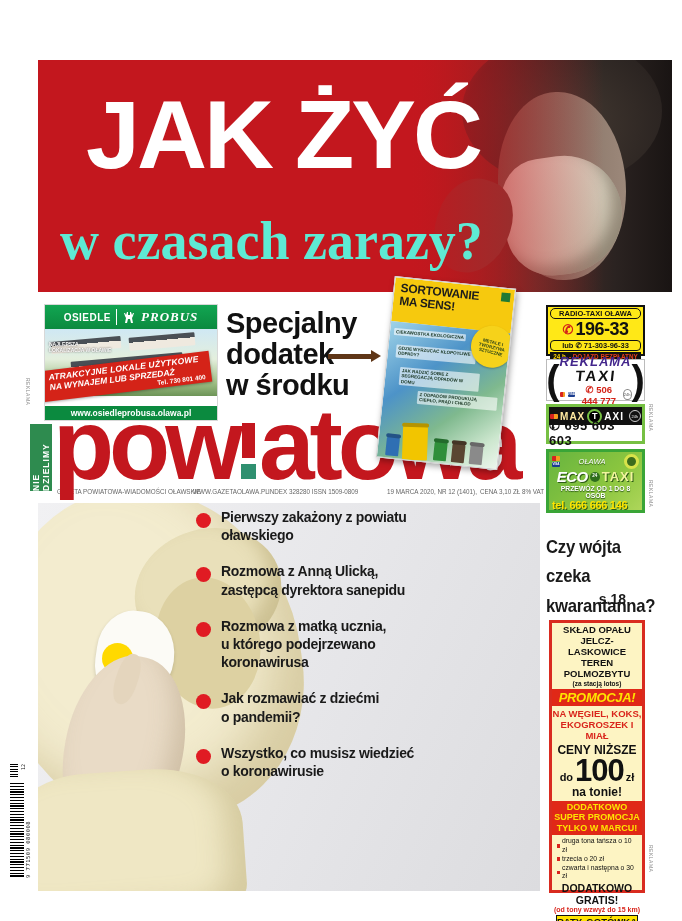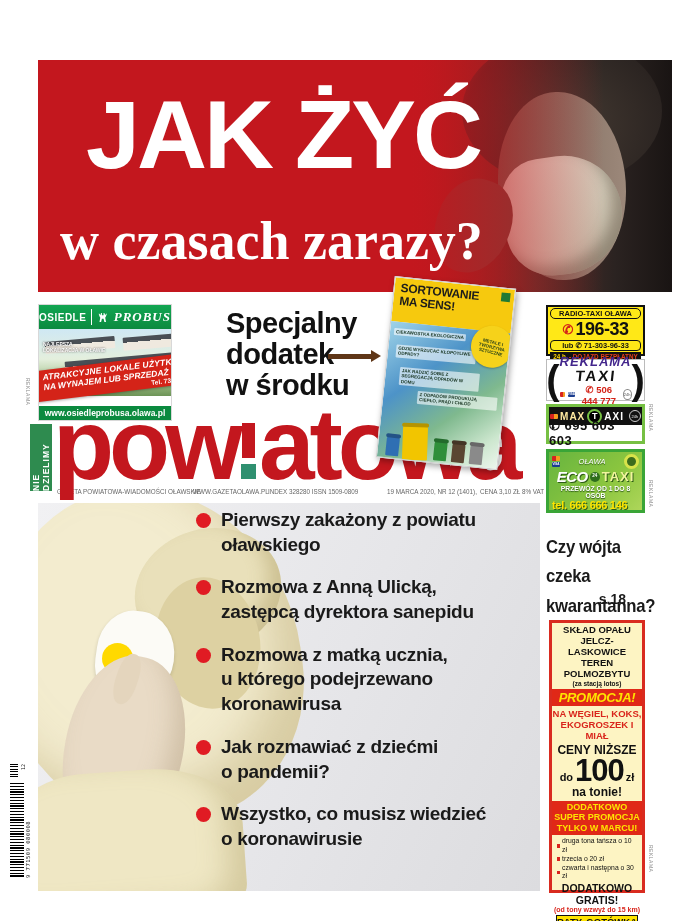--- a/index.html
+++ b/index.html
@@ -7,31 +7,31 @@
   #page {
     position:relative; width:682px; height:921px; background:#fff;
     font-family:"Liberation Sans", sans-serif; overflow:hidden; margin:0 auto;
   }
   .abs { position:absolute; }
   .prelines { white-space:pre-line; }
 
   
   #banner { left:38px; top:60px; width:634px; height:232px; background:#c3171e; overflow:hidden; }
   #banner-title { left:48px; top:26px; font-size:97px; font-weight:bold; color:#fff; letter-spacing:-3px; line-height:1; z-index:3; }
-  #banner-sub { left:22px; top:150px; font-size:54px; font-weight:bold; color:#ffffff; font-family:"Liberation Serif", serif; z-index:3; }
+  #banner-sub { left:22px; top:150px; font-size:54px; font-weight:bold; color:#5eead4; font-family:"Liberation Serif", serif; z-index:3; }
   .b-photo { right:0; top:0; width:262px; height:232px;
     background:linear-gradient(90deg,#c3171e 0%,#93221f 16%,#53312b 48%,#2b2321 78%,#191413 100%); }
   .b-hair { left:52px; top:-24px; width:200px; height:150px; background:radial-gradient(ellipse at 50% 60%,#463b33 0%,#2c2522 70%,rgba(25,20,19,0) 100%); border-radius:50%; }
   .b-face { left:88px; top:32px; width:128px; height:188px; background:linear-gradient(90deg,#6e5a4e,#9c887a); border-radius:46% 54% 48% 52%; }
   .b-mask { left:94px; top:96px; width:118px; height:118px; background:linear-gradient(135deg,#e4ddcf,#cfc6b4 60%,#b8ad99); border-radius:38% 55% 58% 45%; transform:rotate(-8deg); box-shadow:inset -8px -10px 14px rgba(90,80,65,.45); }
   .b-hand { left:26px; top:118px; width:74px; height:96px; background:#74423a; border-radius:50% 45% 55% 50%; transform:rotate(18deg); }
   .b-tint { left:0; top:0; width:100%; height:100%; background:linear-gradient(90deg,rgba(195,23,30,.96) 0%,rgba(195,23,30,.55) 34%,rgba(195,23,30,0) 74%); }
 
   
-  #ad-probus { left:38px; top:304px; width:134px; height:117px; overflow:hidden; border:1px solid #d8d8d8; }
+  #ad-probus { left:44px; top:304px; width:174px; height:117px; overflow:hidden; border:1px solid #d8d8d8; }
   .pr-head { left:0; top:0; width:100%; height:24px; background:linear-gradient(#12a552,#0b8a3f); display:flex; align-items:center; justify-content:center; gap:5px; }
   .pr-osiedle { color:#fff; font-weight:bold; font-size:10px; letter-spacing:.5px; }
   .pr-sep { width:1px; height:16px; background:#fff; }
   .pr-brand { color:#fff; font-weight:bold; font-style:italic; font-size:13px; font-family:"Liberation Serif",serif; letter-spacing:1px; }
   .pr-photo { left:0; top:24px; width:100%; height:67px;
     background:linear-gradient(#cfe8f4 0%,#e4efdd 45%,#9fbf86 80%,#6d9457 100%); }
   .pr-b1,.pr-b2,.pr-b3 { position:absolute; background:linear-gradient(#4a4f55 0 38%,#efe9df 38% 100%); transform:rotate(-5deg); border-radius:1px; }
   .pr-b1 { left:6px; top:10px; width:70px; height:12px; }
   .pr-b2 { left:84px; top:6px; width:66px; height:13px; }
   .pr-b3 { left:26px; top:28px; width:112px; height:14px; }
@@ -126,21 +126,21 @@
   .ph-fold { left:96px; top:26px; width:148px; height:124px; background:#e9e0ba; border-radius:50%; transform:rotate(-16deg); box-shadow:inset -10px -12px 18px rgba(170,155,100,.45); }
   .ph-open { left:118px; top:74px; width:104px; height:132px; background:#ddd1a2; border-radius:50%; transform:rotate(-10deg); }
   .ph-mask { left:58px; top:108px; width:78px; height:92px; background:#fcfbf6; border-radius:48% 52% 55% 45%; transform:rotate(8deg); box-shadow:0 2px 4px rgba(0,0,0,.15); }
   .ph-yellow { left:64px; top:140px; width:31px; height:31px; background:#ffd900; border-radius:50%; z-index:2; }
   .ph-hand { left:26px; top:152px; width:118px; height:196px; background:#e9dbc6; border-radius:46% 50% 42% 55%; transform:rotate(14deg); z-index:3; box-shadow:inset -14px -16px 24px rgba(160,140,105,.35); }
   .ph-finger { left:78px; top:150px; width:22px; height:52px; background:#e4d5bd; border-radius:45%; transform:rotate(18deg); z-index:4; }
   .ph-sleeve { left:-24px; top:268px; width:230px; height:150px; background:#efe7c4; border-radius:32% 40% 20% 20%; transform:rotate(-4deg); z-index:5; box-shadow:inset -18px -12px 28px rgba(175,160,105,.4); }
   #bullets { left:196px; top:508px; width:346px; z-index:7; }
   .bullet { display:flex; gap:10px; margin-bottom:18px; }
   .bdot { flex:none; width:15px; height:15px; border-radius:50%; background:#e01b23; margin-top:5px; }
-  .btext { font-size:19px; font-weight:bold; color:#1a1a1a; line-height:1.3; letter-spacing:-.3px; }
+  .btext { font-size:14px; font-weight:bold; color:#1a1a1a; line-height:1.3; letter-spacing:-.3px; }
 
   
   #side-headline { left:546px; top:532px; width:130px; font-size:19px; font-weight:bold; color:#1a1a1a; line-height:1.55; transform:scaleX(.88); transform-origin:left top; letter-spacing:-.3px; }
   #side-ref { left:546px; top:591px; width:80px; text-align:right; font-size:14px; font-weight:bold; color:#1a1a1a; }
 
   
   #ad-coal { left:549px; top:620px; width:96px; height:273px; border:3px solid #d92b1f; background:#fdf4c3; display:flex; flex-direction:column; align-items:center; text-align:center; padding-top:2px; }
   .co-h { font-size:9.5px; font-weight:bold; color:#111; line-height:1.15; }
   .co-small { font-size:6.5px; font-weight:bold; color:#111; }
   .co-band { width:100%; background:#e02817; color:#ffe300; font-weight:bold; margin:2px 0; padding:1px 0; }

